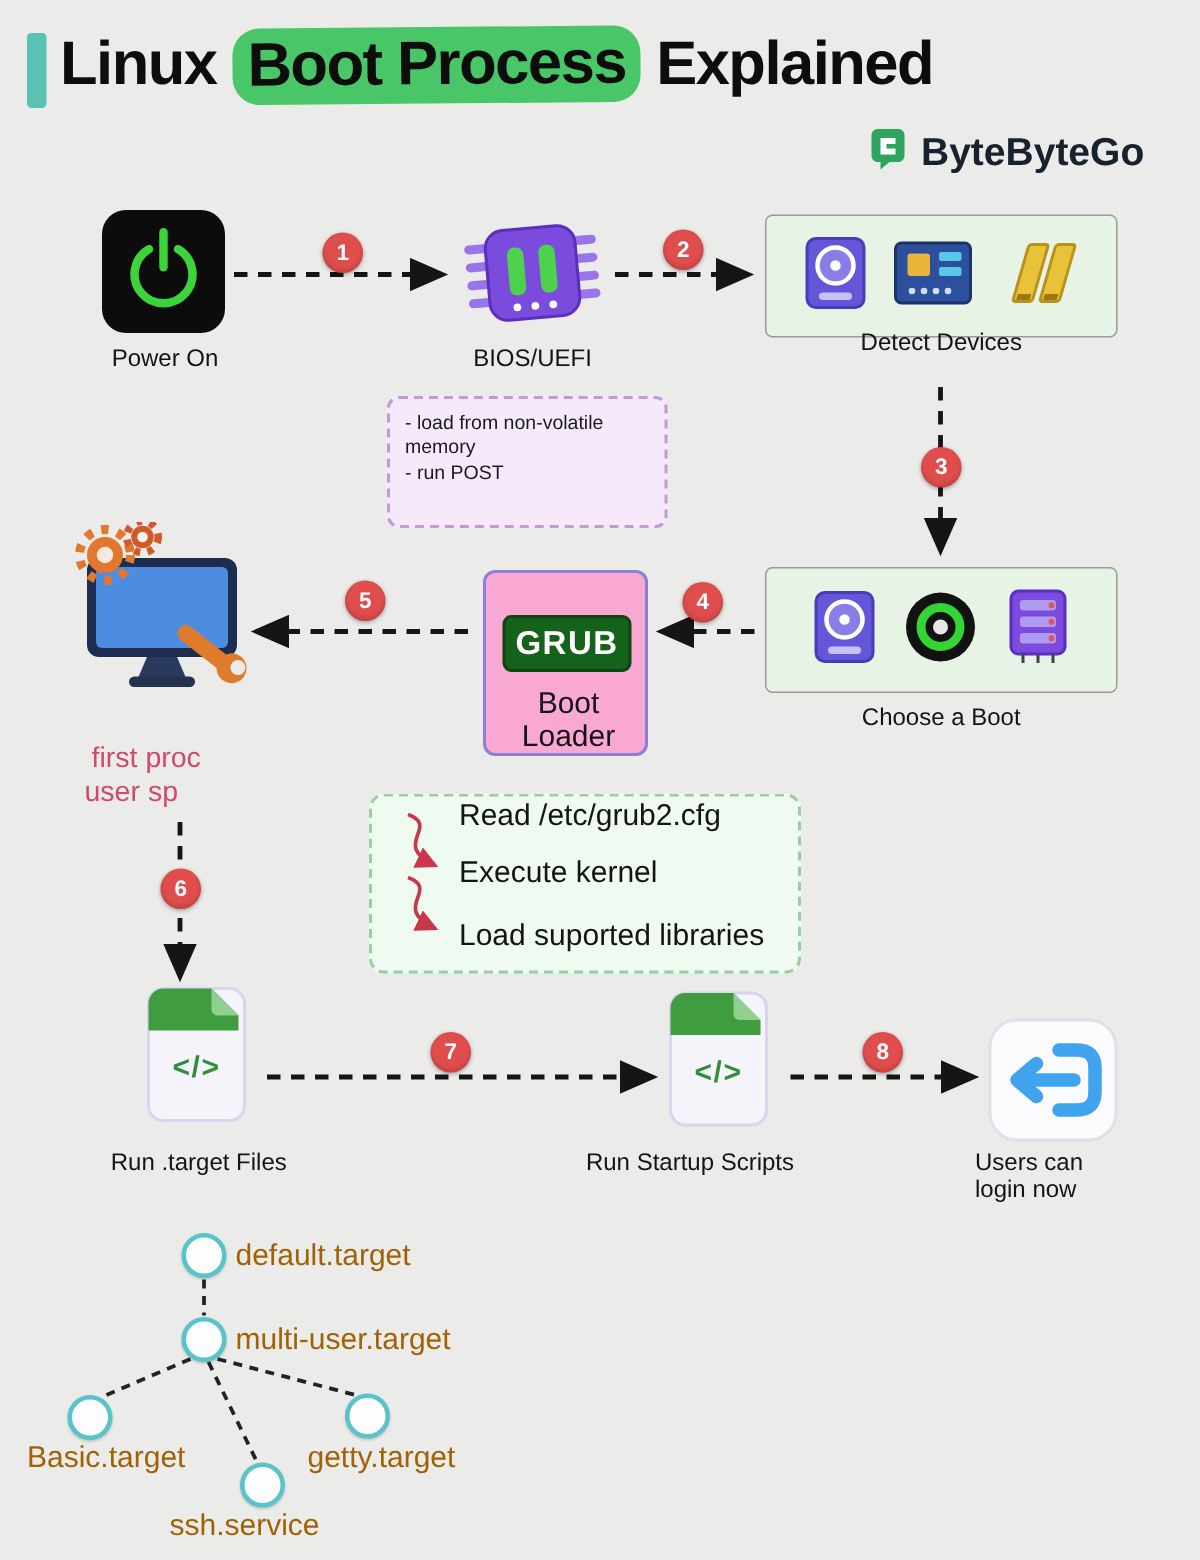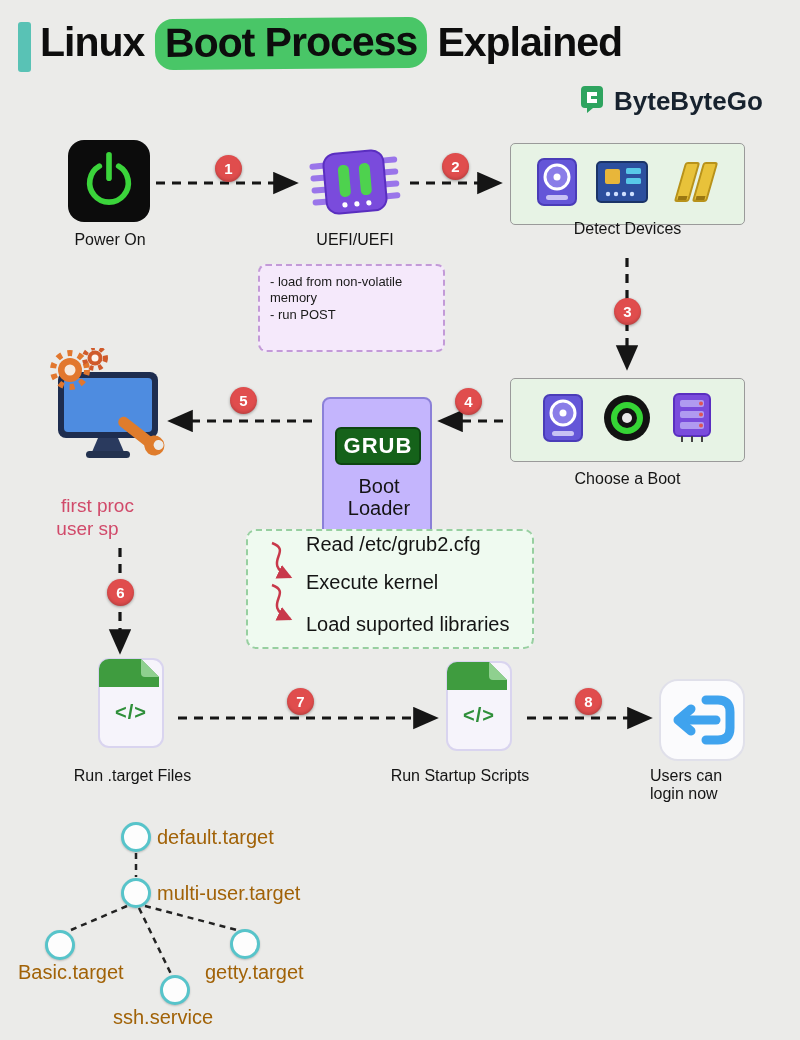--- a/index.html
+++ b/index.html
@@ -20,22 +20,22 @@
   .sub-red { position:absolute; font-size:19px; color:#d14a6a; text-align:center; }
   
   .devbox { position:absolute; background:#e7f3e5; border:1px solid #9a9a9a; border-radius:5px;
             display:flex; align-items:center; justify-content:center; gap:14px; }
   .note-purple { position:absolute; left:258px; top:264px; width:187px; height:88px;
                  background:#f5e9fb; border:2px dashed #c39ad8; border-radius:8px;
                  padding:8px 10px; font-size:13px; color:#1a1a1a; line-height:1.25; }
   .note-green { position:absolute; left:246px; top:529px; width:288px; height:120px;
                 background:#effaf0; border:2px dashed #97cfa0; border-radius:10px; }
   .note-green .ln { position:absolute; left:58px; font-size:20px; color:#141414; white-space:nowrap; }
-  .grub-box { position:absolute; left:322px; top:397px; width:110px; height:140px;
-              background:#c4b5fd; border:2px solid #8b80d8; border-radius:8px; }
+  .grub-box { position:absolute; left:322px; top:380px; width:110px; height:124px;
+              background:#f9a8d4; border:2px solid #8b80d8; border-radius:8px; }
   .grub-badge { position:absolute; left:11px; top:28px; width:86px; height:38px; background:#15621a;
                 border:2px solid #0d4511; border-radius:6px; color:#fff; font-weight:800; font-size:22px;
                 display:flex; align-items:center; justify-content:center; letter-spacing:1px; }
   .grub-cap { position:absolute; left:0; width:110px; text-align:center; font-size:20px; color:#141414; }
   
   .power-node { position:absolute; left:68px; top:140px; width:82px; height:82px;
                 background:#0c0c0c; border-radius:16px; display:flex; align-items:center; justify-content:center; }
   
   .badge { position:absolute; width:27px; height:27px; border-radius:50%; background:#e04d4d;
            color:#fff; font-weight:700; font-size:15px; display:flex; align-items:center; justify-content:center;
@@ -95,21 +95,21 @@
         <rect x="78" y="58" width="16" height="6" rx="3" fill="#9a75ea"></rect>
         <rect x="20" y="14" width="60" height="60" rx="12" fill="#7a4bdc" stroke="#5a2ec0" stroke-width="2"></rect>
         <rect x="34" y="26" width="11" height="32" rx="5" fill="#4ed24e"></rect>
         <rect x="55" y="26" width="11" height="32" rx="5" fill="#4ed24e"></rect>
         <circle cx="38" cy="66" r="2.6" fill="#fff"></circle>
         <circle cx="50" cy="66" r="2.6" fill="#fff"></circle>
         <circle cx="62" cy="66" r="2.6" fill="#fff"></circle>
       </g>
     </svg>
   </div>
-  <div class="lbl" style="left:295px; top:231px; width:120px;">UEFI/UEFI</div>
+  <div class="lbl" style="left:295px; top:231px; width:120px;">BIOS/UEFI</div>
 
   <div class="devbox" style="left:510px; top:143px; width:235px; height:82px;">
     <span>
       <svg width="46" height="52" viewBox="0 0 46 52">
         <rect x="4" y="3" width="38" height="46" rx="6" fill="#6456d8" stroke="#4a3cb8" stroke-width="2"></rect>
         <circle cx="23" cy="21" r="12" fill="#8a7de8" stroke="#ffffff" stroke-width="3"></circle>
         <circle cx="23" cy="21" r="3.5" fill="#ffffff"></circle>
         <rect x="12" y="39" width="22" height="5" rx="2.5" fill="#c8c2f4"></rect>
       </svg>
     </span>

